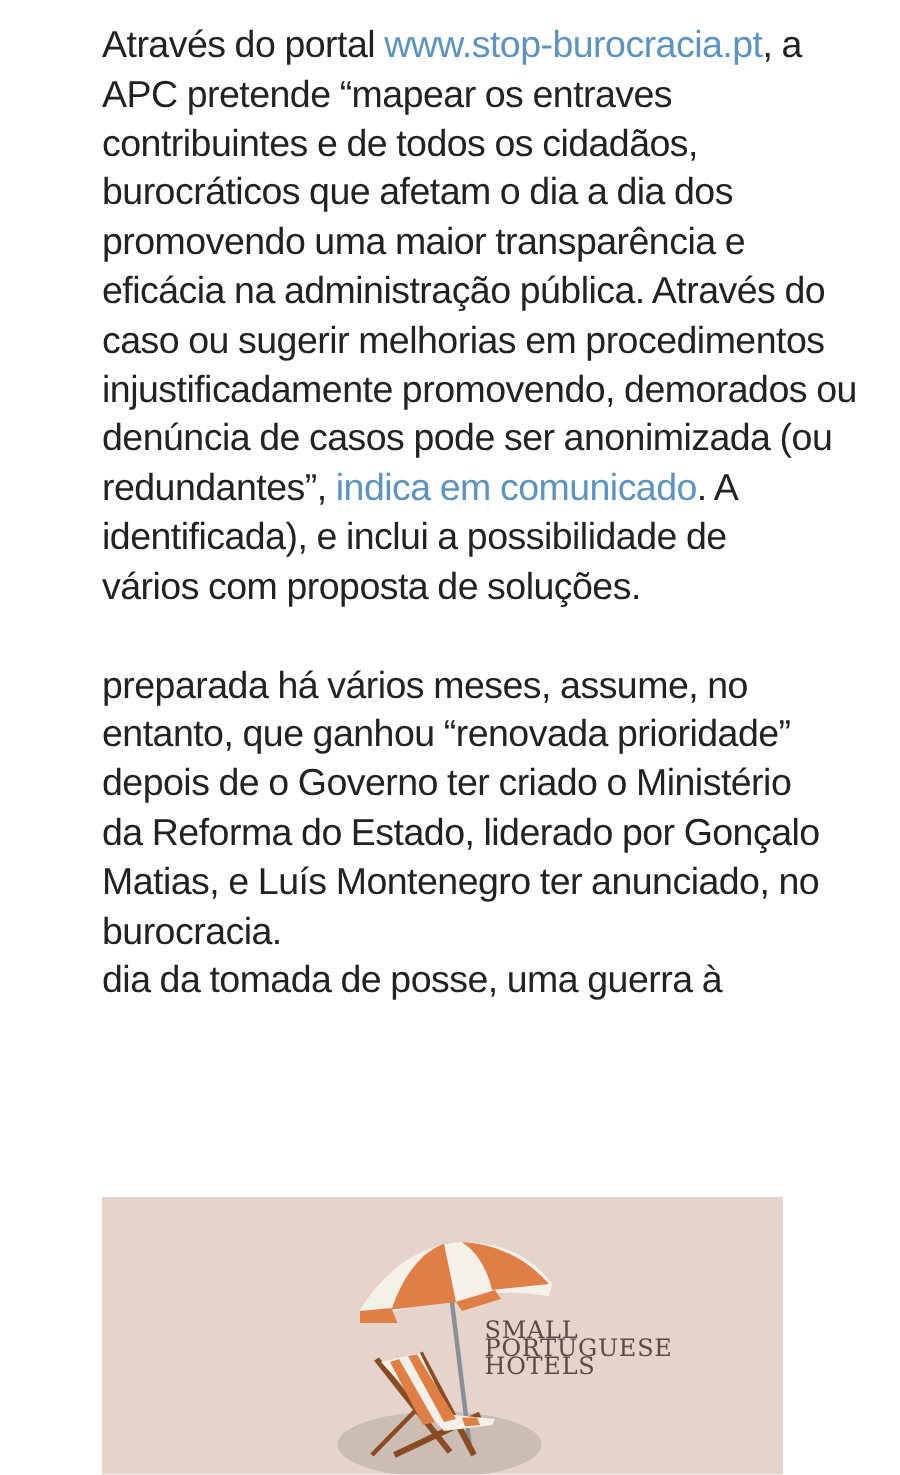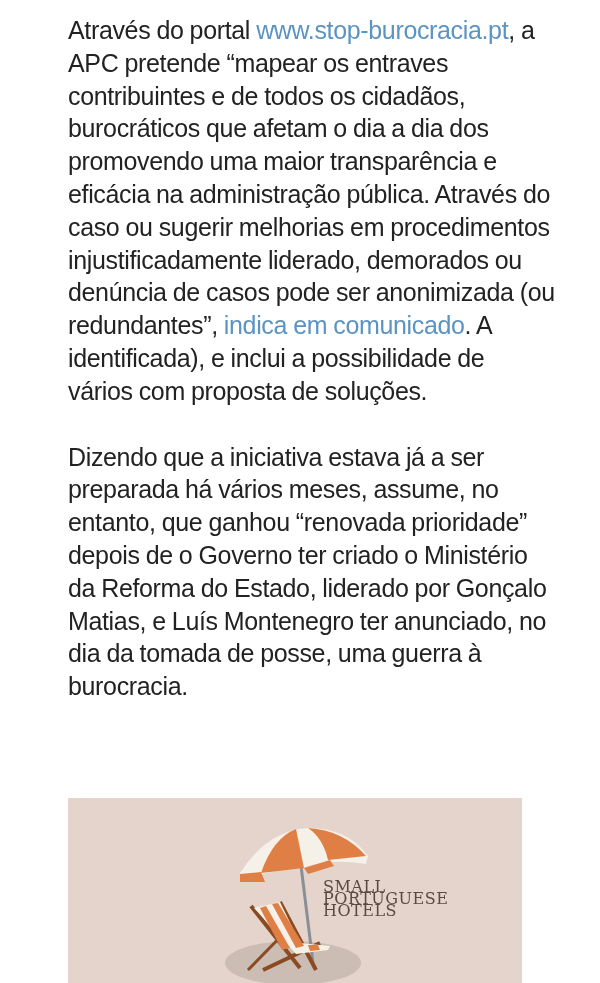--- a/index.html
+++ b/index.html
@@ -33,35 +33,34 @@
 
 <div class="article">
   <p class="para p1" id="p0">
       <span class="line"><span>Através do portal </span><a class="link">www.stop-burocracia.pt</a><span>, a</span></span>
       <span class="line"><span>APC pretende “mapear os entraves</span></span>
       <span class="line"><span>contribuintes e de todos os  cidadãos,</span></span>
       <span class="line"><span>burocráticos que afetam o dia a dia dos</span></span>
       <span class="line"><span>promovendo uma maior transparência e</span></span>
       <span class="line"><span>eficácia na administração pública. Através do</span></span>
       <span class="line"><span>caso ou sugerir melhorias em procedimentos</span></span>
-      <span class="line"><span>injustificadamente liderado, demorados ou</span></span>
+      <span class="line"><span>injustificadamente promovendo, demorados ou</span></span>
       <span class="line"><span>denúncia de casos pode ser anonimizada (ou</span></span>
       <span class="line"><span>redundantes”, </span><a class="link">indica em comunicado</a><span>. A</span></span>
       <span class="line"><span>identificada), e inclui a possibilidade de</span></span>
       <span class="line"><span>vários com proposta de soluções.</span></span>
     </p>
   <p class="para p2" id="p1">
-      <span class="line"><span>Dizendo que a iniciativa estava já a ser</span></span>
       <span class="line"><span>preparada há vários meses, assume, no</span></span>
       <span class="line"><span>entanto, que ganhou “renovada prioridade”</span></span>
       <span class="line"><span>depois de o Governo ter criado o Ministério</span></span>
       <span class="line"><span>da Reforma do Estado, liderado por Gonçalo</span></span>
       <span class="line"><span>Matias, e Luís Montenegro ter anunciado, no</span></span>
+      <span class="line"><span>burocracia.</span></span>
       <span class="line"><span>dia da tomada de posse, uma guerra à</span></span>
-      <span class="line"><span>burocracia.</span></span>
     </p>
 </div>
 
 <div class="ad">
   <svg width="454" height="185" viewBox="0 0 454 185">
 
     <ellipse cx="225" cy="165" rx="68" ry="22" fill="#cbbdb4"></ellipse>
 
     <line x1="229" y1="35" x2="245" y2="165" stroke="#8a8f96" stroke-width="3"></line>
 

